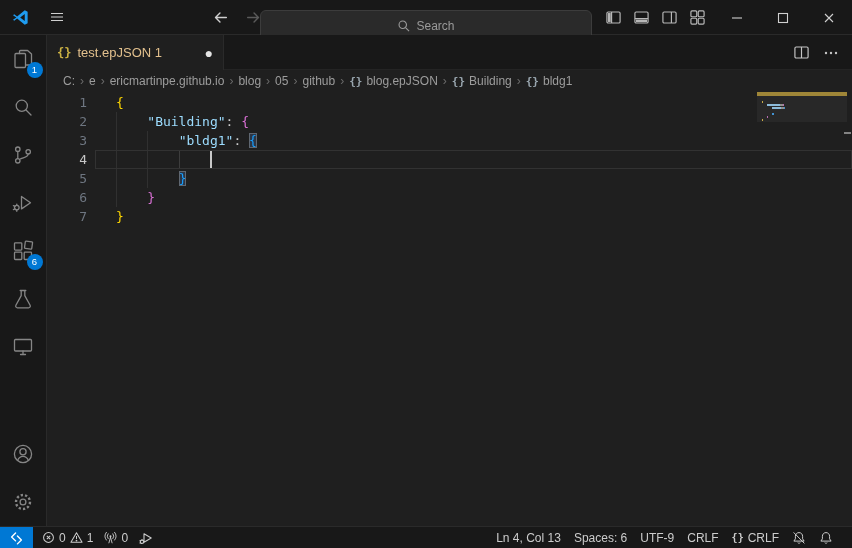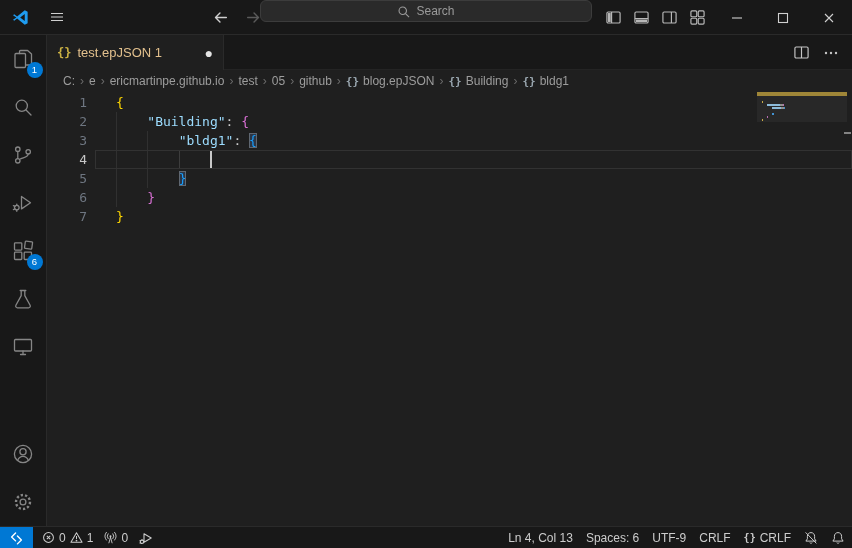--- a/index.html
+++ b/index.html
@@ -13,22 +13,22 @@
   svg { display:block; }
 
   
   .title-bar { height:35px; flex:none; background:#181818; border-bottom:1px solid #2a2a2a;
     display:flex; align-items:center; position:relative; }
   .logo { margin-left:12px; }
   .menu-btn { margin-left:16px; padding:4px; cursor:default; }
   .nav-arrows { position:absolute; left:212px; top:0; height:35px; display:flex; align-items:center; gap:16px; }
   .nav-btn { color:#cfcfcf; }
   .nav-btn.disabled { color:#5a5a5a; }
-  .search-box { position:absolute; left:50%; top:0; transform:translateX(-50%);
-    width:332px; height:22px; background:#2a2a2a; border:1px solid #3c3c3c; border-radius:6px;
+  .search-box { position:absolute; left:50%; top:10px; transform:translateX(-50%);
+    width:332px; height:31px; background:#2a2a2a; border:1px solid #3c3c3c; border-radius:6px;
     display:flex; align-items:center; justify-content:center; gap:6px; color:#9a9a9a; font-size:12px; }
   .tb-actions { position:absolute; right:146px; top:0; height:35px; display:flex; align-items:center; gap:11px; color:#b8b8b8; }
   .window-controls { position:absolute; right:0; top:0; height:35px; display:flex; }
   .win-btn { width:46px; height:35px; display:flex; align-items:center; justify-content:center; color:#d0d0d0; }
 
   
   .main { flex:1; display:flex; min-height:0; }
 
   
   .activity-bar { width:47px; flex:none; background:#181818; border-right:1px solid #2a2a2a;
@@ -89,21 +89,21 @@
   .mm-warning { position:absolute; left:-5px; right:-7px; top:-2px; height:4px; background:rgba(205,170,62,.72); }
   .mm-slider { position:absolute; left:-5px; right:-7px; top:-2px; height:30px; background:rgba(255,255,255,.045); }
   .overview-cursor { position:absolute; top:40px; right:1px; width:7px; height:2px; background:rgba(255,255,255,.45); }
 
   
   .status-bar { height:22px; flex:none; background:#181818; border-top:1px solid #2a2a2a;
     display:flex; align-items:center; font-size:12px; color:#cccccc; }
   .remote-btn { width:33px; height:100%; background:#0078d4; color:#fff;
     display:flex; align-items:center; justify-content:center; flex:none; }
   .sb-left { display:flex; align-items:center; gap:11px; padding-left:9px; }
-  .sb-right { margin-left:auto; display:flex; align-items:center; gap:13px; padding-right:7px; }
+  .sb-right { margin-left:auto; display:flex; align-items:center; gap:13px; padding-right:19px; }
   .sb-item { display:flex; align-items:center; gap:4px; cursor:default; }
   .sb-item .braces { font-size:10px; color:#cccccc; }
 </style>
 </head>
 <body>
 
 <div class="title-bar">
   <div class="logo">
     <svg width="17" height="17" viewBox="0 0 100 100">
       <path fill="#1f9cf0" fill-rule="evenodd" d="M75 8 L92 16 V84 L75 92 L30 56 L13 69 L6 63 L26 50 L6 37 L13 31 L30 44 Z M75 30 L48 50 L75 70 Z"></path>
@@ -280,21 +280,21 @@
         <span class="bc-sep">›</span>
         <span class="bc-item">
           <span>e</span>
         </span>
         <span class="bc-sep">›</span>
         <span class="bc-item">
           <span>ericmartinpe.github.io</span>
         </span>
         <span class="bc-sep">›</span>
         <span class="bc-item">
-          <span>test</span>
+          <span>blog</span>
         </span>
         <span class="bc-sep">›</span>
         <span class="bc-item">
           <span>05</span>
         </span>
         <span class="bc-sep">›</span>
         <span class="bc-item">
           <span>github</span>
         </span>
         <span class="bc-sep">›</span>

